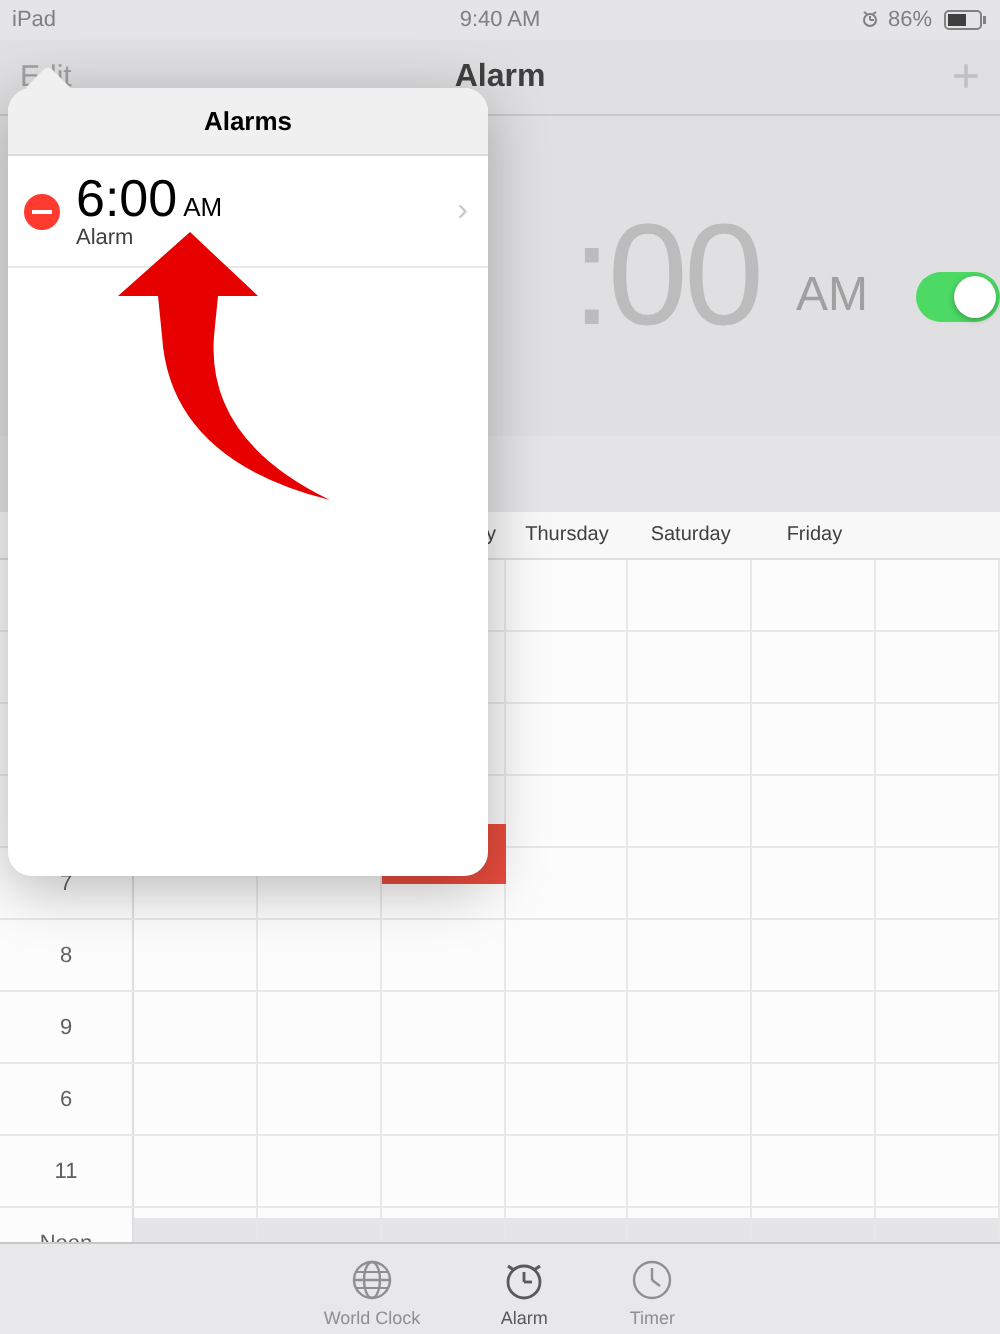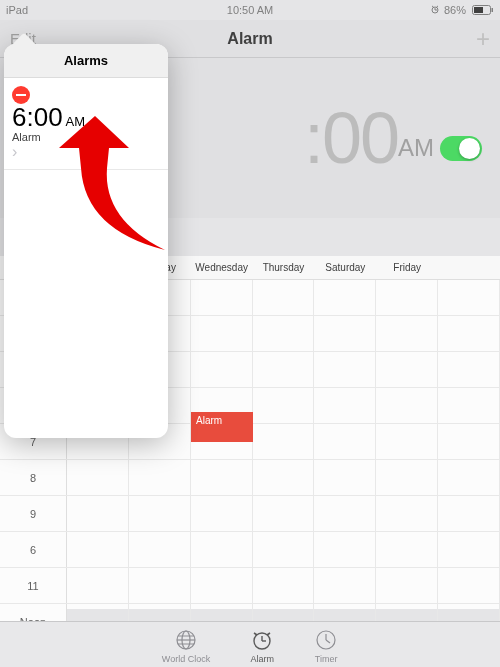--- a/index.html
+++ b/index.html
@@ -48,22 +48,21 @@
 }
 .nav-left { color: #a0a0a0; font-size: 15px; }
 .nav-right { color: #c0c0c0; font-size: 24px; font-weight: 200; line-height: 1; }
 
 
 .main-display {
   height: 160px;
   display: flex;
   align-items: center;
   justify-content: flex-end;
-  padding-right: 18px;
-  gap: 0;
+  gap: 18px;
   background: #e0e0e2;
 }
 .big-time {
   font-size: 72px;
   font-weight: 200;
   color: #bcbcbc;
   letter-spacing: -2px;
 }
 .big-ampm {
   font-size: 24px;
@@ -168,21 +167,21 @@
 }
 .tab-item.active { color: #5a5a5a; }
 .tab-label { font-size: 9px; }
 .tab-icon { width: 24px; height: 24px; display: flex; align-items: center; justify-content: center; }
 
 
 .popover {
   position: absolute;
   top: 44px;
   left: 4px;
-  width: 164px;
+  width: 240px;
   height: 394px;
   background: #fff;
   border-radius: 12px;
   box-shadow: 0 6px 30px rgba(0,0,0,0.28);
 }
 .popover-arrow {
   position: absolute;
   top: -8px;
   left: 12px;
   width: 16px;
@@ -199,24 +198,24 @@
   border-bottom: 1px solid #dcdcdc;
   display: flex;
   align-items: center;
   justify-content: center;
   font-size: 13px;
   font-weight: 600;
   position: relative;
 }
 .popover-row {
   display: flex;
+  align-items: center;
   padding: 8px 10px 8px 8px;
   border-bottom: 1px solid #e8e8e8;
   position: relative;
-  flex-direction: column;
 }
 .delete-circle {
   width: 18px;
   height: 18px;
   background: #ff3b30;
   border-radius: 50%;
   position: relative;
   margin-right: 8px;
   flex-shrink: 0;
 }
@@ -252,21 +251,21 @@
 }
 
 </style>
 </head>
 <body>
 
 <div class="status-bar">
   <div class="status-left">
     <span>iPad</span>
   </div>
-  <div class="status-center">10:50 AM</div>
+  <div class="status-center">9:40 AM</div>
   <div class="status-right">
     <span>
       <svg width="10" height="10" viewBox="0 0 10 10">
           <circle cx="5" cy="6" r="3" stroke="#808080" stroke-width="1" fill="none"></circle>
           <line x1="5" y1="6" x2="5" y2="4" stroke="#808080" stroke-width="1"></line>
           <line x1="5" y1="6" x2="7" y2="6" stroke="#808080" stroke-width="1"></line>
           <line x1="2" y1="2" x2="3.5" y2="3" stroke="#808080" stroke-width="1"></line>
           <line x1="8" y1="2" x2="6.5" y2="3" stroke="#808080" stroke-width="1"></line>
         </svg>
     </span>

